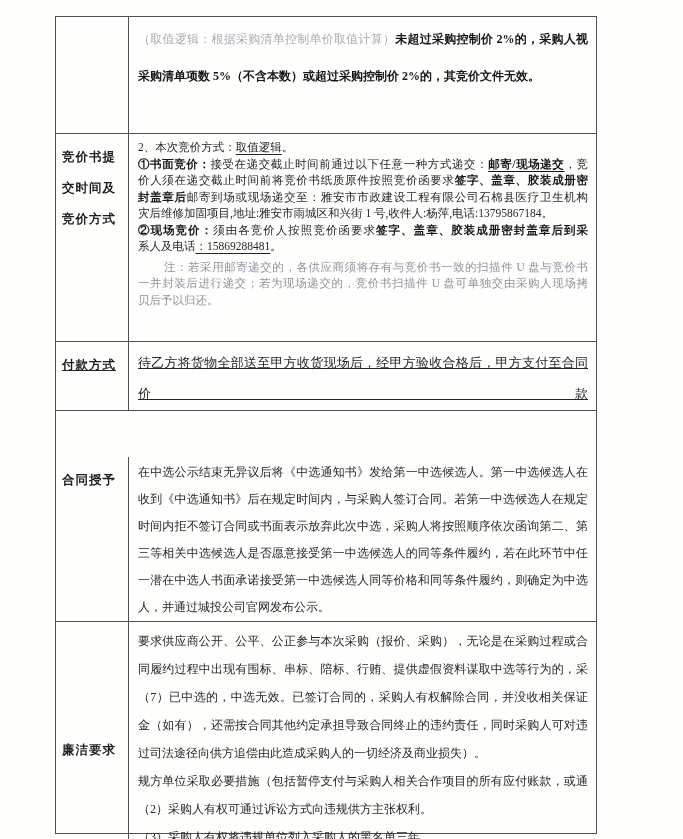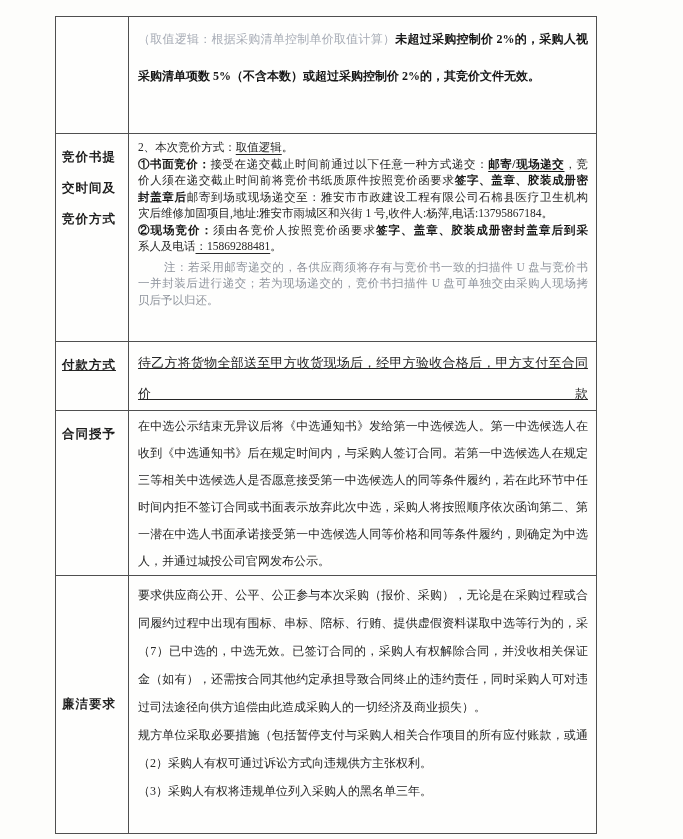--- a/index.html
+++ b/index.html
@@ -17,21 +17,21 @@
   .tbl{
     position:absolute;left:55px;top:16px;width:542px;height:818px;
     border:1px solid #4f4f4f;box-sizing:border-box;
     background:#fefefd;
   }
   .row{display:flex;box-sizing:border-box;border-bottom:1px solid #4f4f4f;overflow:hidden;}
   .row:last-child{border-bottom:none;}
   .row-1{height:117px;}
   .row-2{height:208px;}
   .row-3{height:69px;text-decoration:underline;}
-  .row-4{height:165px;}
+  .row-4{height:165px;margin-top:46px;}
   .row-5{height:257px;}
   .cell{box-sizing:border-box;overflow:hidden;}
   .label{
     width:73px;border-right:1px solid #4f4f4f;
     font-family:"Liberation Sans","DejaVu Sans",sans-serif;
     font-weight:bold;font-size:12.5px;letter-spacing:1px;
     color:#1e1e1e;padding:8px 0 0 6px;line-height:31px;
   }
   .row-5 .label{display:flex;align-items:center;padding-top:0;}
   .content{flex:1;padding:0 8px 0 9px;text-align:justify;}
@@ -96,22 +96,22 @@
           <div class="line fill"><span class="seg-p">待乙方将货物全部送至甲方收货现场后，经甲方验收合格后，甲方支付至合同价款</span></div>
           <div class="line end"><span class="seg-p">97%，剩余 3%作为质保金。乙方按合同约定全部供应完成后须提供封账协议。</span></div>
         </div>
     </div>
 
     <div class="row row-4">
       <div class="cell label">合同授予</div>
       <div class="cell content">
           <div class="line fill"><span class="seg-p">在中选公示结束无异议后将《中选通知书》发给第一中选候选人。第一中选候选人在</span></div>
           <div class="line fill"><span class="seg-p">收到《中选通知书》后在规定时间内，与采购人签订合同。若第一中选候选人在规定</span></div>
+          <div class="line fill"><span class="seg-p">时间内拒不签订合同或书面表示放弃此次中选，采购人将按照顺序依次函询第二、第</span></div>
           <div class="line fill"><span class="seg-p">三等相关中选候选人是否愿意接受第一中选候选人的同等条件履约，若在此环节中任</span></div>
-          <div class="line fill"><span class="seg-p">时间内拒不签订合同或书面表示放弃此次中选，采购人将按照顺序依次函询第二、第</span></div>
           <div class="line fill"><span class="seg-p">一潜在中选人书面承诺接受第一中选候选人同等价格和同等条件履约，则确定为中选</span></div>
           <div class="line end"><span class="seg-p">人，并通过城投公司官网发布公示。</span></div>
         </div>
     </div>
 
     <div class="row row-5">
       <div class="cell label">廉洁要求</div>
       <div class="cell content">
           <div class="line fill"><span class="seg-p">要求供应商公开、公平、公正参与本次采购（报价、采购），无论是在采购过程或合</span></div>
           <div class="line fill"><span class="seg-p">同履约过程中出现有围标、串标、陪标、行贿、提供虚假资料谋取中选等行为的，采</span></div>

